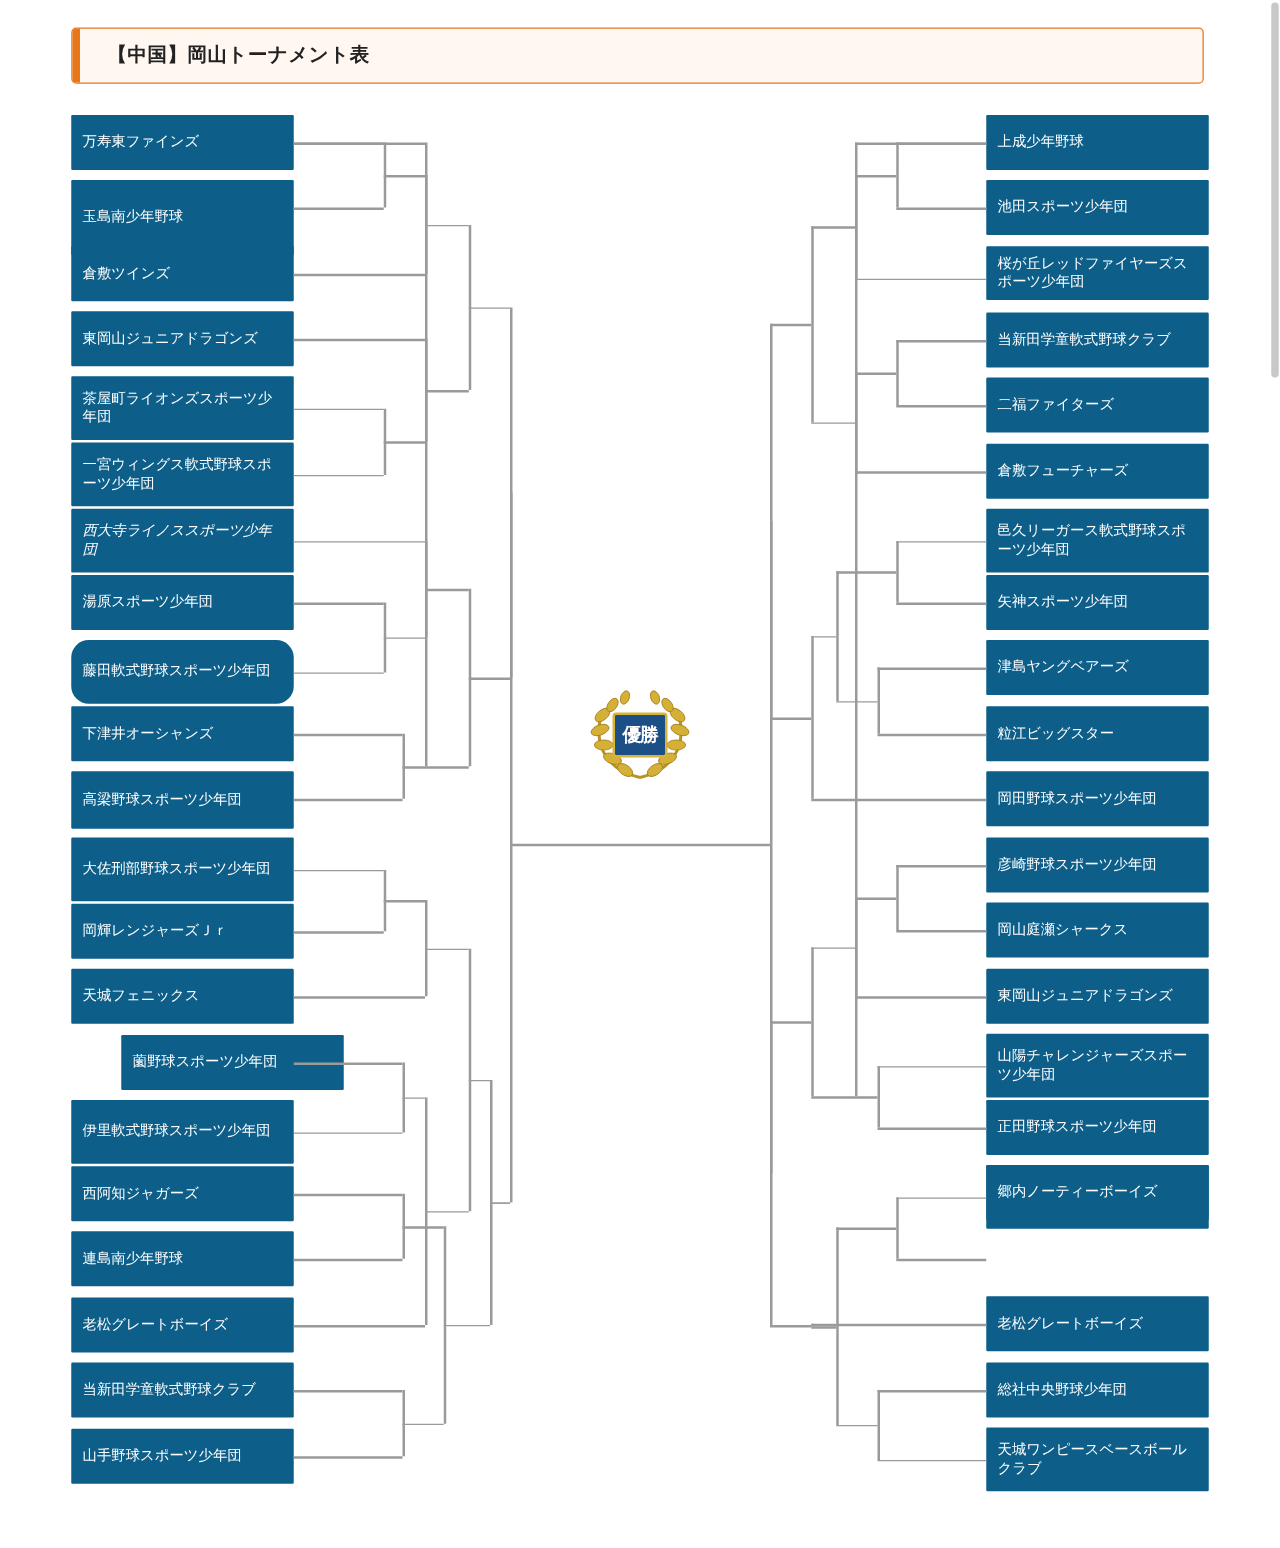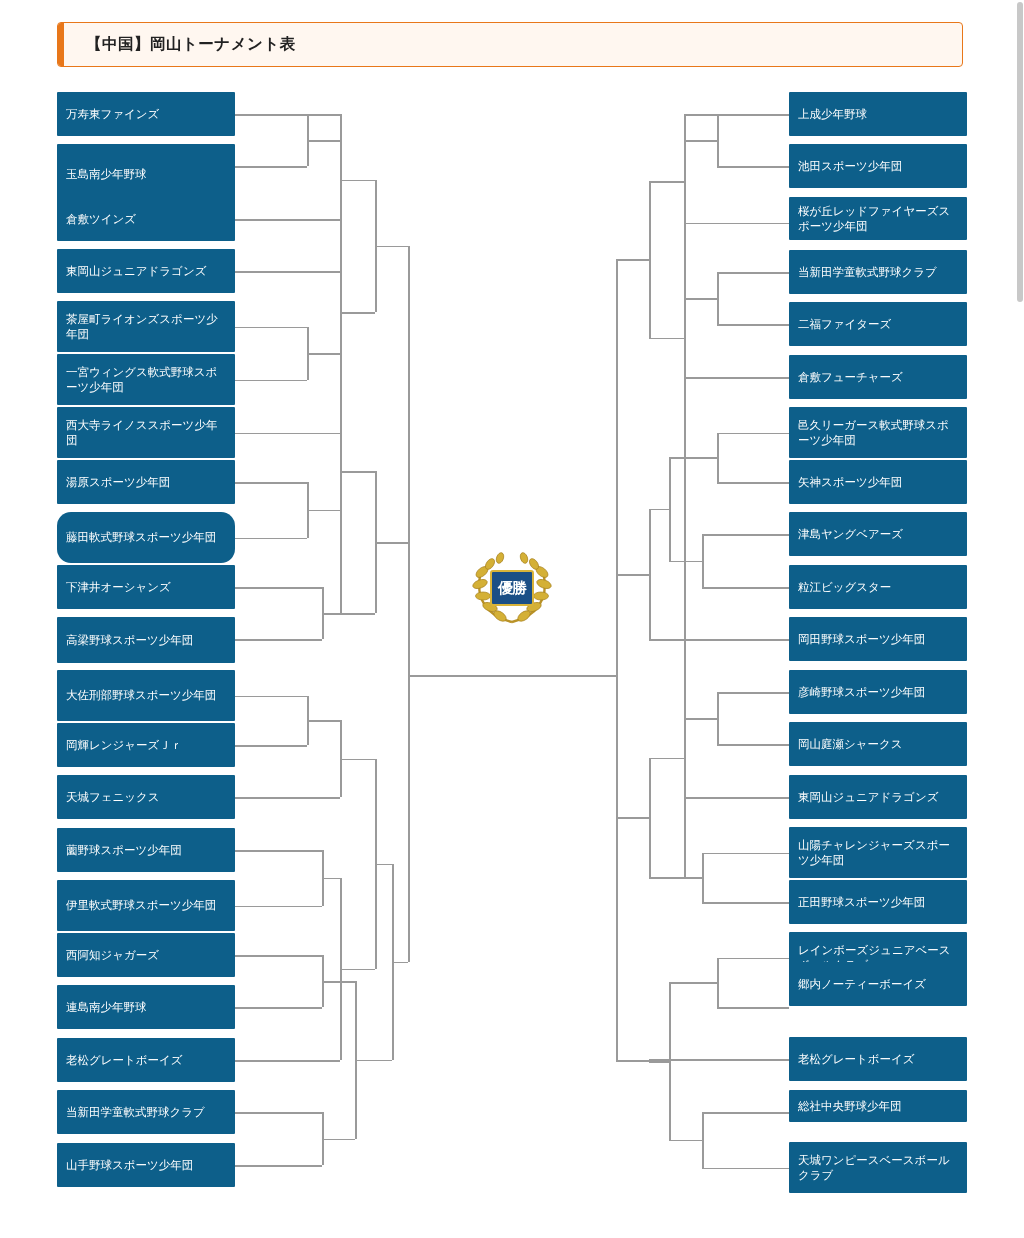--- a/index.html
+++ b/index.html
@@ -143,21 +143,21 @@
         </div>
         <div class="team left" style="top: 169px; height: 44px;">
           <span class="label">東岡山ジュニアドラゴンズ</span>
         </div>
         <div class="team left" style="top: 221px; height: 51px;">
           <span class="label">茶屋町ライオンズスポーツ少年団</span>
         </div>
         <div class="team left" style="top: 274px; height: 51px;">
           <span class="label">一宮ウィングス軟式野球スポーツ少年団</span>
         </div>
-        <div class="team left" style="top: 327px; height: 51px;">
+        <div class="team left" style="top: 327px; height: 51px; font-style: italic;">
           <span class="label">西大寺ライノススポーツ少年団</span>
         </div>
         <div class="team left" style="top: 380px; height: 44px;">
           <span class="label">湯原スポーツ少年団</span>
         </div>
         <div class="team left" style="top: 432px; height: 51px; border-radius: 14px;">
           <span class="label">藤田軟式野球スポーツ少年団</span>
         </div>
         <div class="team left" style="top: 485px; height: 44px;">
           <span class="label">下津井オーシャンズ</span>
@@ -167,21 +167,21 @@
         </div>
         <div class="team left" style="top: 590px; height: 51px;">
           <span class="label">大佐刑部野球スポーツ少年団</span>
         </div>
         <div class="team left" style="top: 643px; height: 44px;">
           <span class="label">岡輝レンジャーズＪｒ</span>
         </div>
         <div class="team left" style="top: 695px; height: 44px;">
           <span class="label">天城フェニックス</span>
         </div>
-        <div class="team left" style="top: 748px; height: 44px;">
+        <div class="team left" style="top: 748px; height: 44px; margin-left: 40px;">
           <span class="label">薗野球スポーツ少年団</span>
         </div>
         <div class="team left" style="top: 800px; height: 51px;">
           <span class="label">伊里軟式野球スポーツ少年団</span>
         </div>
         <div class="team left" style="top: 853px; height: 44px;">
           <span class="label">西阿知ジャガーズ</span>
         </div>
         <div class="team left" style="top: 905px; height: 44px;">
           <span class="label">連島南少年野球</span>
@@ -241,27 +241,27 @@
         </div>
         <div class="team right" style="top: 747px; height: 51px;">
           <span class="label">山陽チャレンジャーズスポーツ少年団</span>
         </div>
         <div class="team right" style="top: 800px; height: 44px;">
           <span class="label">正田野球スポーツ少年団</span>
         </div>
         <div class="team right" style="top: 852px; height: 51px;">
           <span class="label">レインボーズジュニアベースボールクラブ</span>
         </div>
-        <div class="team right" style="top: 882px; height: 44px;">
+        <div class="team right" style="top: 852px; height: 44px;">
           <span class="label">郷内ノーティーボーイズ</span>
         </div>
         <div class="team right" style="top: 957px; height: 44px;">
           <span class="label">老松グレートボーイズ</span>
         </div>
-        <div class="team right" style="top: 1010px; height: 32px;">
+        <div class="team right" style="top: 1010px; height: 44px;">
           <span class="label">総社中央野球少年団</span>
         </div>
         <div class="team right" style="top: 1062px; height: 51px;">
           <span class="label">天城ワンピースベースボールクラブ</span>
         </div>
       </div>
 
     <div id="lines">
         <div class="ln h" style="left: 235px; top: 34px; width: 72px;"></div>
         <div class="ln h" style="left: 235px; top: 86px; width: 72px;"></div>

